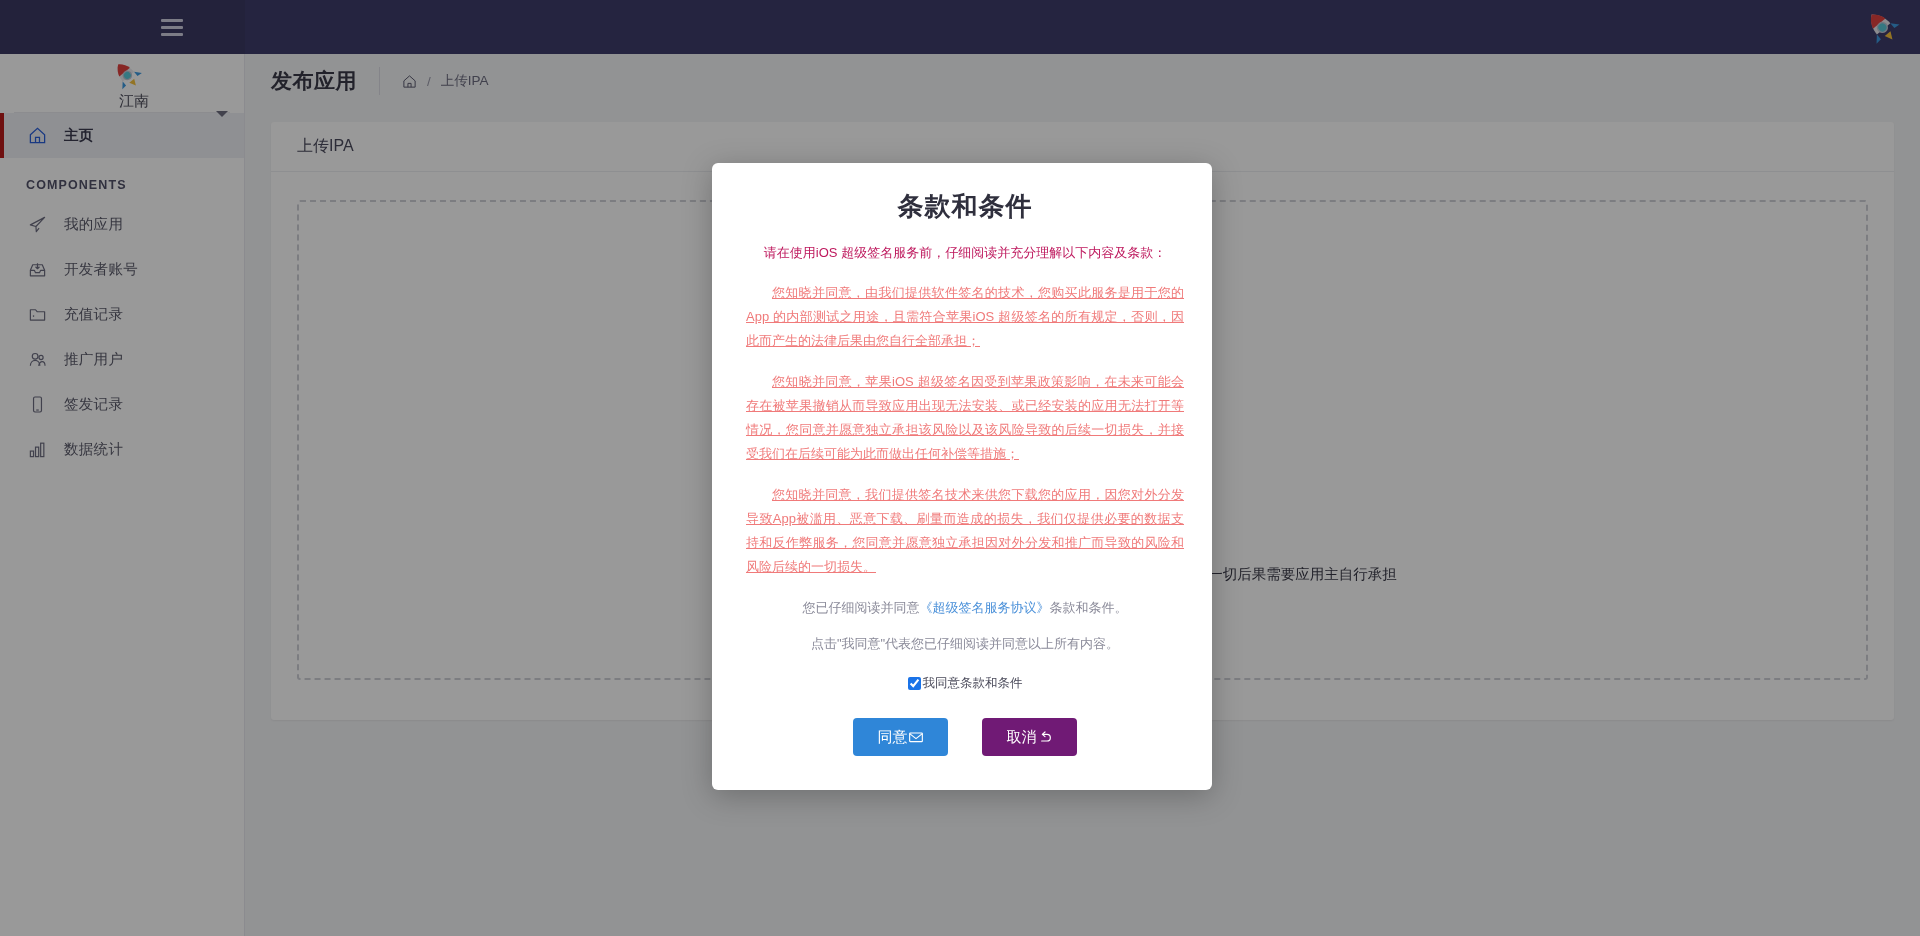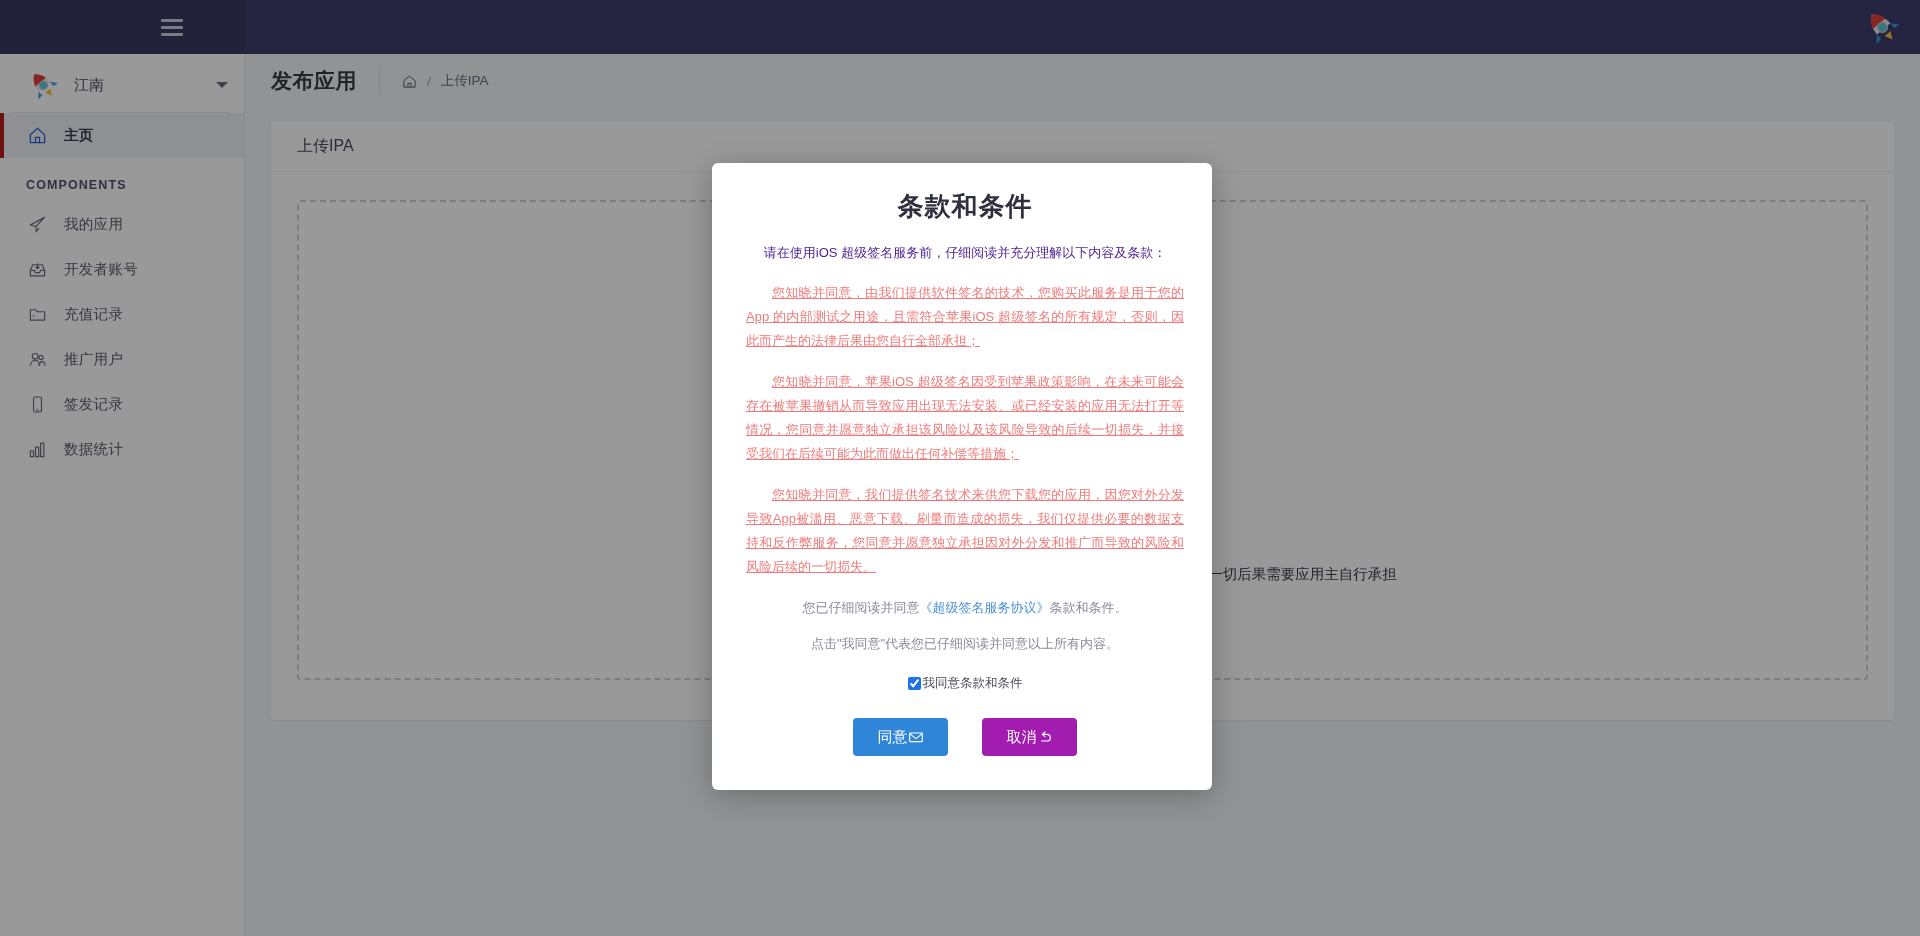--- a/index.html
+++ b/index.html
@@ -27,21 +27,21 @@
     justify-content: flex-end; padding-right: 18px; }
 
   
   .rocket { position: relative; width: 40px; height: 40px; display: block; }
 
   
   .sidebar {
     position: absolute; top: 54px; left: 0; width: 245px; height: 882px;
     background: #ffffff; border-right: 1px solid #e8e8ef;
   }
-  .brand { height: 58px; display: flex; align-items: center; padding: 4px 16px 0 26px; }
+  .brand { height: 58px; display: flex; align-items: center; padding: 4px 16px 0 26px; flex-direction: column; }
   .brand-logo { width: 34px; height: 34px; flex: 0 0 34px; }
   .brand-name { margin-left: 14px; font-size: 15px; color: #4a4a58; }
   .brand-caret { margin-left: auto; width: 0; height: 0;
     border-left: 6px solid transparent; border-right: 6px solid transparent;
     border-top: 6px solid #6f6f80; }
   .brand-divider { height: 1px; background: #e9e9ef; margin: 0 14px; }
 
   .nav-item {
     height: 45px; display: flex; align-items: center;
     padding-left: 26px; color: #5b5b6b; font-size: 14.5px; cursor: pointer;
@@ -86,36 +86,36 @@
   
   .overlay { position: absolute; inset: 0; background: rgba(0,0,0,.40); z-index: 50; }
   .modal {
     position: absolute; left: 712px; top: 163px; width: 500px;
     background: #fff; border-radius: 6px; z-index: 60;
     padding: 26px 28px 34px 34px;
     box-shadow: 0 6px 30px rgba(0,0,0,.25);
   }
   .modal-title { text-align: center; font-size: 26px; font-weight: 700;
     color: #2f2f3d; letter-spacing: 1px; margin-bottom: 18px; }
-  .modal-sub { text-align: center; font-size: 13px; color: #4c1d95; line-height: 22px; }
+  .modal-sub { text-align: center; font-size: 13px; color: #be185d; line-height: 22px; }
   .modal-p { margin-top: 17px; font-size: 13px; line-height: 24px;
     color: #f07a7a; text-align: justify; text-indent: 2em; text-decoration: underline; }
   .modal-note { margin-top: 20px; text-align: center; font-size: 13px; color: #8a8a99; }
   .modal-note a { color: #4a90d9; text-decoration: none; }
   .modal-note2 { margin-top: 18px; text-align: center; font-size: 13px; color: #8a8a99; }
   .modal-check { margin-top: 22px; display: flex; align-items: center;
     justify-content: center; font-size: 12.5px; color: #4a4a5a; }
   .modal-check input { width: 13px; height: 13px; margin: 0 2px 0 0; accent-color: #1a73e8; cursor: pointer; }
   .modal-actions { margin-top: 26px; display: flex; justify-content: center; gap: 34px; }
   .btn { width: 95px; height: 38px; border: none; border-radius: 4px;
     color: #fff; font-size: 15px; cursor: pointer; display: flex;
     align-items: center; justify-content: center; gap: 0;
     font-family: "Liberation Sans", sans-serif; }
   .btn-agree { background: #2f86d8; }
-  .btn-cancel { background: #a21caf; }
+  .btn-cancel { background: #701a75; }
   .btn svg { display: block; }
 </style>
 </head>
 <body>
 
 <div id="app">
 
   <div class="topbar">
     <div class="topbar-left">
       <div class="hamburger">

